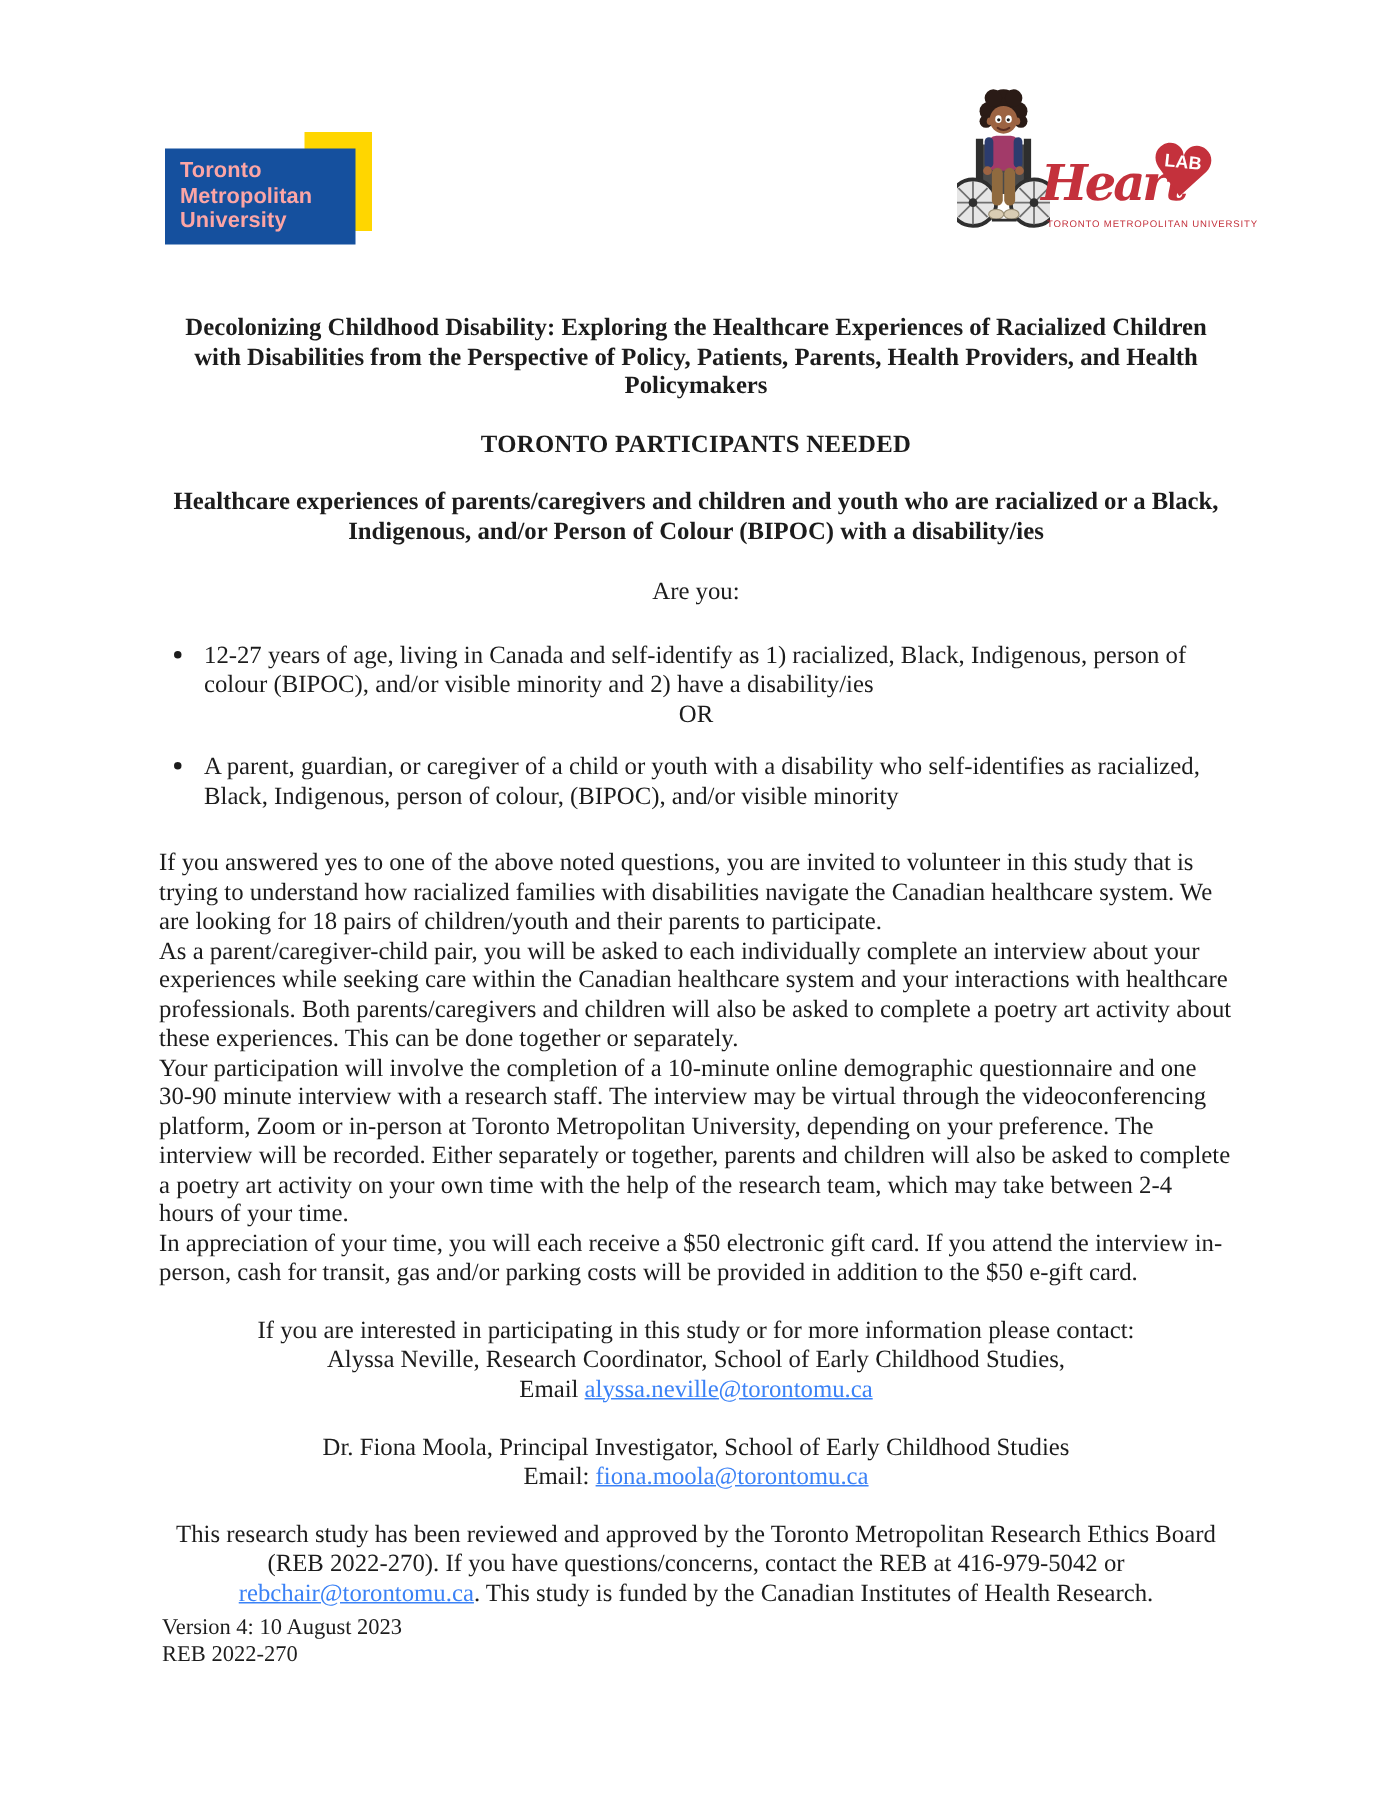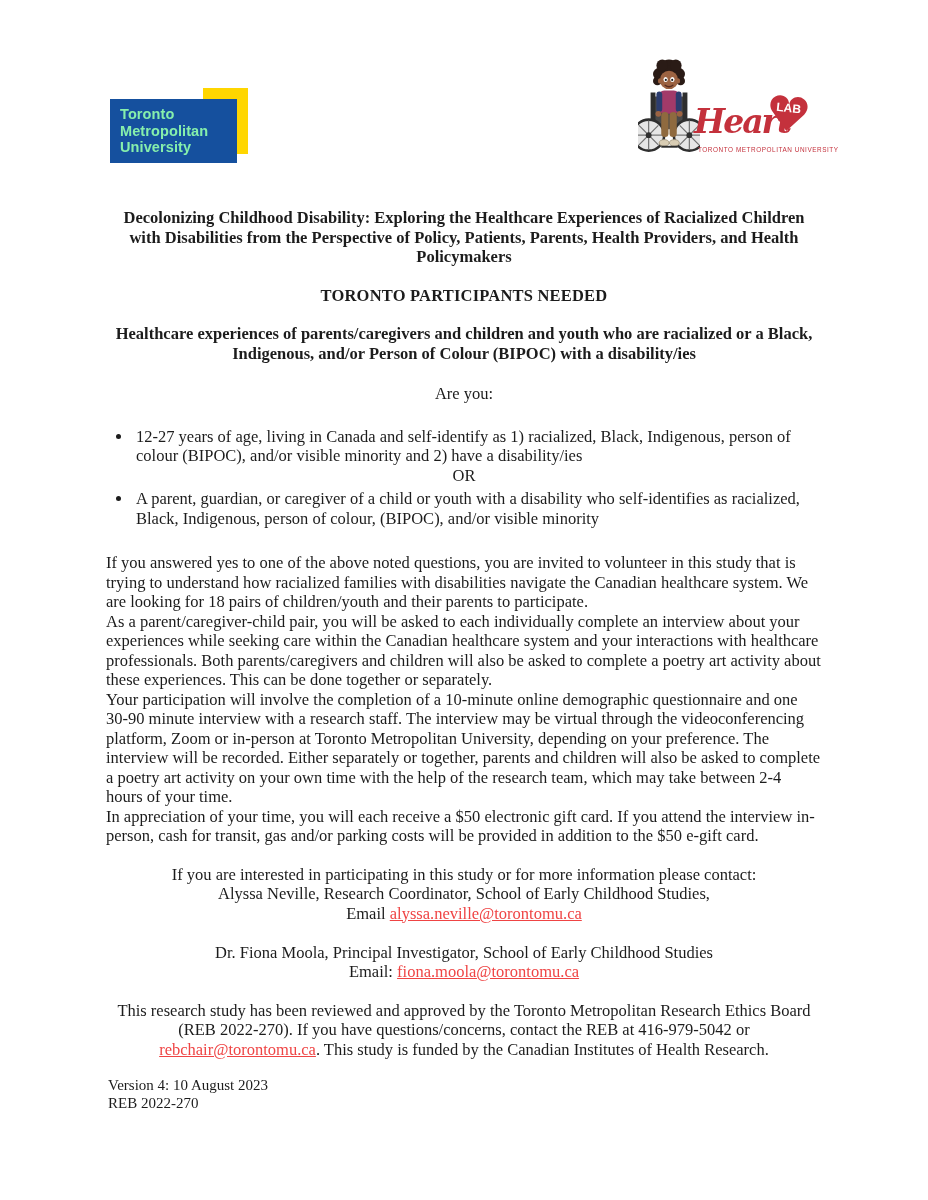--- a/index.html
+++ b/index.html
@@ -9,21 +9,21 @@
     margin:0 auto; overflow:hidden;
     font-family:"Liberation Serif", serif; color:#1c1c1c;
     font-size:16.5px; line-height:19.5px;
   }
   
   .header { position:relative; height:168px; }
   .tmu-logo { position:absolute; left:108px; top:88px; width:140px; height:76px; }
   .tmu-yellow { position:absolute; left:95px; top:0; width:45px; height:66px; background:#FFD600; }
   .tmu-blue {
     position:absolute; left:2px; top:11px; width:127px; height:64px; background:#15509E;
-    color:#86efac; font-family:"Liberation Sans", sans-serif; font-weight:bold;
+    color:#fca5a5; font-family:"Liberation Sans", sans-serif; font-weight:bold;
     font-size:14.5px; line-height:16.5px; padding:7px 0 0 10px; letter-spacing:.1px;
   }
   .heartlab { position:absolute; left:638px; top:57px; width:180px; height:104px; }
   .hl-child { position:absolute; left:0; top:0; }
   .hl-right { position:absolute; left:56px; top:48px; width:124px; }
   .hl-script {
     font-family:"DejaVu Serif", serif; font-style:italic; font-weight:bold;
     color:#C4313C; font-size:33px; line-height:33px; letter-spacing:-2px;
   }
   .hl-heart { position:absolute; left:68px; top:-12px; }
@@ -37,21 +37,21 @@
   .title { margin-top:40px; font-weight:bold; }
   .research-needed { margin-top:19px; font-weight:bold; letter-spacing:.2px; }
   .subtitle { margin-top:19px; font-weight:bold; }
   .are-you { margin-top:21px; }
   ul.criteria { margin-top:23px; padding-left:27px; }
   ul.criteria li { padding-left:3px; margin:0; }
   .or-line { text-align:center; }
   .para { text-align:left; }
   .p1 { margin-top:25px; }
   .contact-block { margin-top:19px; }
-  .link { color:#ef4444; text-decoration:underline; cursor:pointer; }
+  .link { color:#3b82f6; text-decoration:underline; cursor:pointer; }
   .spacer { height:19.5px; }
   .footer { position:absolute; left:108px; top:1076px; font-size:15px; line-height:18px; }
 </style>
 </head>
 <body>
 
 <div class="page">
 
   <div class="header">
 
@@ -145,21 +145,21 @@
     <div class="research-needed center">TORONTO PARTICIPANTS NEEDED</div>
 
     <div class="subtitle center">Healthcare experiences of parents/caregivers and children and youth who are racialized or a Black, Indigenous, and/or Person of Colour (BIPOC) with a disability/ies</div>
 
     <div class="are-you center">Are you:</div>
 
     <ul class="criteria">
       <li>12-27 years of age, living in Canada and self-identify as 1) racialized, Black, Indigenous, person of colour (BIPOC), and/or visible minority and 2) have a disability/ies</li>
     </ul>
     <div class="or-line">OR</div>
-    <ul class="criteria" style="margin-top:4px;">
+    <ul class="criteria" style="margin-top:16px;">
       <li>A parent, guardian, or caregiver of a child or youth with a disability who self-identifies as racialized, Black, Indigenous, person of colour, (BIPOC), and/or visible minority</li>
     </ul>
 
     <div class="para p1">If you answered yes to one of the above noted questions, you are invited to volunteer in this study that is trying to understand how racialized families with disabilities navigate the Canadian healthcare system. We are looking for 18 pairs of children/youth and their parents to participate.</div>
 
     <div class="para">As a parent/caregiver-child pair, you will be asked to each individually complete an interview about your experiences while seeking care within the Canadian healthcare system and your interactions with healthcare professionals. Both parents/caregivers and children will also be asked to complete a poetry art activity about these experiences. This can be done together or separately.</div>
 
     <div class="para">Your participation will involve the completion of a 10-minute online demographic questionnaire and one 30-90 minute interview with a research staff. The interview may be virtual through the videoconferencing platform, Zoom or in-person at Toronto Metropolitan University, depending on your preference. The interview will be recorded. Either separately or together, parents and children will also be asked to complete a poetry art activity on your own time with the help of the research team, which may take between 2-4 hours of your time.</div>
 
     <div class="para">In appreciation of your time, you will each receive a $50 electronic gift card. If you attend the interview in-person, cash for transit, gas and/or parking costs will be provided in addition to the $50 e-gift card.</div>

